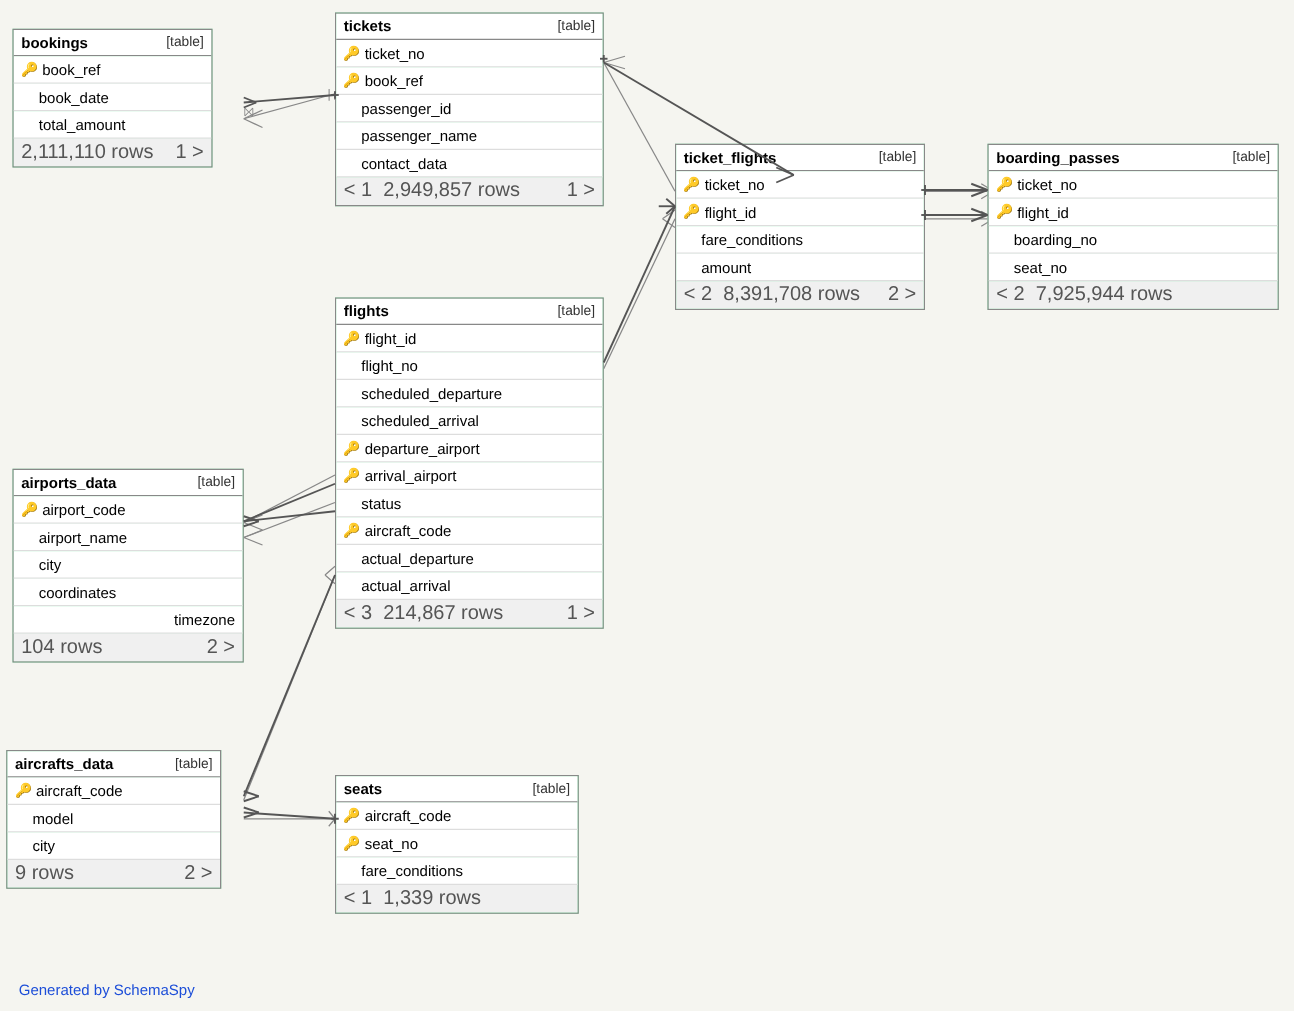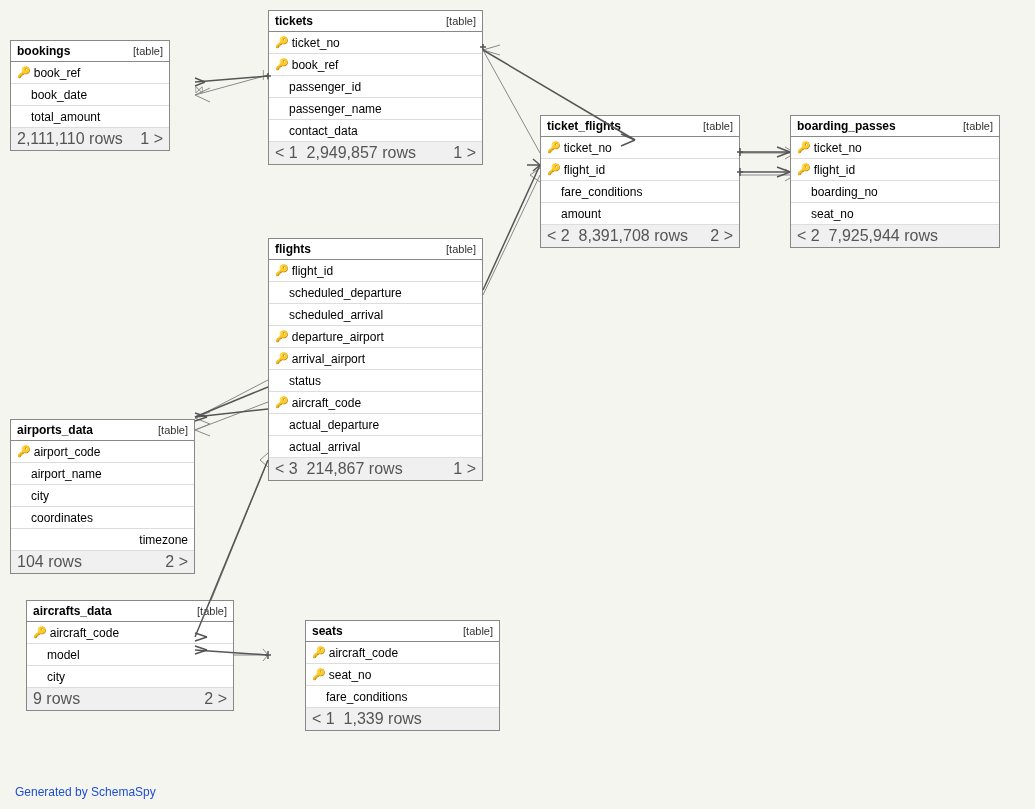--- a/index.html
+++ b/index.html
@@ -109,21 +109,21 @@
     <line x1="195" y1="430" x2="268" y2="402" stroke="#888" stroke-width="1"></line>
     <path d="M195,430 L210,424 M195,430 L210,436" stroke="#888" stroke-width="1" fill="none"></path>
 
     <line x1="195" y1="640" x2="268" y2="460" stroke="#888" stroke-width="1"></line>
     <path d="M260,460 L268,453 M260,460 L268,467" stroke="#888" stroke-width="1" fill="none"></path>
 
     <line x1="195" y1="655" x2="268" y2="655" stroke="#888" stroke-width="1"></line>
     <path d="M263,649 L268,655 M263,661 L268,655" stroke="#888" stroke-width="1" fill="none"></path>
   </svg>
 
-  <div class="table-box" style="left:10px; top:40px; width:149px;">
+  <div class="table-box" style="left:10px; top:23px; width:149px;">
     <div class="table-header">
       <span>bookings</span>
       <span class="table-type">[table]</span>
     </div>
     <div class="table-row">
       <span class="key-yellow">🔑</span>
       <span class="col-name">book_ref</span>
     </div>
     <div class="table-row">
       <span class="col-name" style="padding-left:14px;">book_date</span>
@@ -183,21 +183,21 @@
     </div>
     <div class="table-row">
       <span class="col-name" style="padding-left:14px;">amount</span>
     </div>
     <div class="table-row footer-row">
       <span>&lt; 2&nbsp;&nbsp;8,391,708 rows</span>
       <span>2 &gt;</span>
     </div>
   </div>
 
-  <div class="table-box" style="left:790px; top:115px; width:210px;">
+  <div class="table-box" style="left:790px; top:115px; width:233px;">
     <div class="table-header">
       <strong>boarding_passes</strong>
       <span class="table-type">[table]</span>
     </div>
     <div class="table-row">
       <span class="key-yellow">🔑</span>
       <span class="col-name">ticket_no</span>
     </div>
     <div class="table-row">
       <span class="key-yellow">🔑</span>
@@ -218,20 +218,23 @@
   <div class="table-box" style="left:268px; top:238px; width:215px;">
     <div class="table-header">
       <strong>flights</strong>
       <span class="table-type">[table]</span>
     </div>
     <div class="table-row">
       <span class="key-yellow">🔑</span>
       <span class="col-name">flight_id</span>
     </div>
     <div class="table-row">
+      <span class="col-name" style="padding-left:14px;">flight_no</span>
+    </div>
+    <div class="table-row">
       <span class="col-name" style="padding-left:14px;">scheduled_departure</span>
     </div>
     <div class="table-row">
       <span class="col-name" style="padding-left:14px;">scheduled_arrival</span>
     </div>
     <div class="table-row">
       <span class="key-gray" style="color:#bbb;">🔑</span>
       <span class="col-name">departure_airport</span>
     </div>
     <div class="table-row">
@@ -250,21 +253,21 @@
     </div>
     <div class="table-row">
       <span class="col-name" style="padding-left:14px;">actual_arrival</span>
     </div>
     <div class="table-row footer-row">
       <span>&lt; 3&nbsp;&nbsp;214,867 rows</span>
       <span>1 &gt;</span>
     </div>
   </div>
 
-  <div class="table-box" style="left:10px; top:375px; width:185px;margin-top:44px;">
+  <div class="table-box" style="left:10px; top:375px; width:185px;">
     <div class="table-header">
       <strong>airports_data</strong>
       <span class="table-type">[table]</span>
     </div>
     <div class="table-row">
       <span class="key-yellow">🔑</span>
       <span class="col-name">airport_code</span>
     </div>
     <div class="table-row">
       <span class="col-name" style="padding-left:14px;">airport_name</span>
@@ -277,42 +280,42 @@
     </div>
     <div class="table-row">
       <span class="col-name" style="padding-left:14px;text-align:right;">timezone</span>
     </div>
     <div class="table-row footer-row">
       <span>104 rows</span>
       <span>2 &gt;</span>
     </div>
   </div>
 
-  <div class="table-box" style="left:26px; top:600px; width:208px;">
+  <div class="table-box" style="left:5px; top:600px; width:172px;">
     <div class="table-header">
       <strong>aircrafts_data</strong>
       <span class="table-type">[table]</span>
     </div>
     <div class="table-row">
       <span class="key-yellow">🔑</span>
       <span class="col-name">aircraft_code</span>
     </div>
     <div class="table-row">
       <span class="col-name" style="padding-left:14px;">model</span>
     </div>
     <div class="table-row">
       <span class="col-name" style="padding-left:14px;">city</span>
     </div>
     <div class="table-row footer-row">
       <span>9 rows</span>
       <span>2 &gt;</span>
     </div>
   </div>
 
-  <div class="table-box" style="left:268px; top:620px; width:195px;margin-left:37px;">
+  <div class="table-box" style="left:268px; top:620px; width:195px;">
     <div class="table-header">
       <strong>seats</strong>
       <span class="table-type">[table]</span>
     </div>
     <div class="table-row">
       <span class="key-yellow">🔑</span>
       <span class="col-name">aircraft_code</span>
     </div>
     <div class="table-row">
       <span class="key-yellow">🔑</span>

